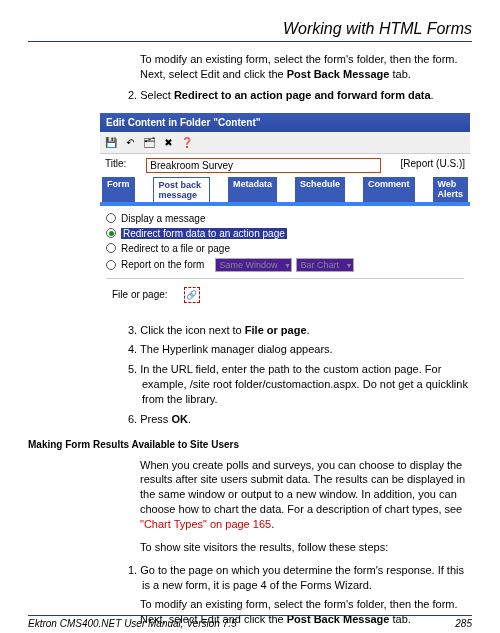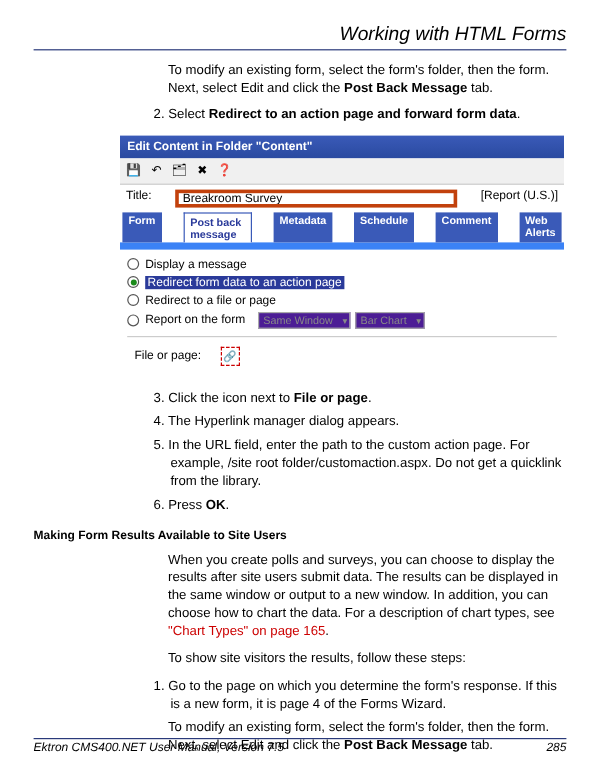--- a/index.html
+++ b/index.html
@@ -66,21 +66,21 @@
     font-size: 10px;
   }
   .title-row {
     display: flex;
     padding: 4px 5px;
     font-size: 10px;
     gap: 20px;
   }
   .title-input {
     flex: 1;
-    border: 3px solid #c2410c;
+    border: 1px solid #c2410c;
     padding: 1px 3px;
     font-size: 10px;
     height: 15px;
   }
   .lang-label {
     font-size: 10px;
     margin-left: auto;
   }
   .tabs {
     display: flex;
@@ -95,21 +95,21 @@
     font-weight: bold;
     border-radius: 0;
   }
   .tab.active {
     background: #fff;
     color: #2a3a9a;
     border: 1px solid #3a5ab8;
     border-bottom: none;
   }
   .tab-body {
-    border-top: 6px solid #3b82f6;
+    border-top: 4px solid #3b82f6;
     padding: 5px 6px 8px 6px;
   }
   .radio-row {
     display: flex;
     align-items: center;
     gap: 5px;
     font-size: 10px;
     padding: 2px 0;
   }
   .radio {

